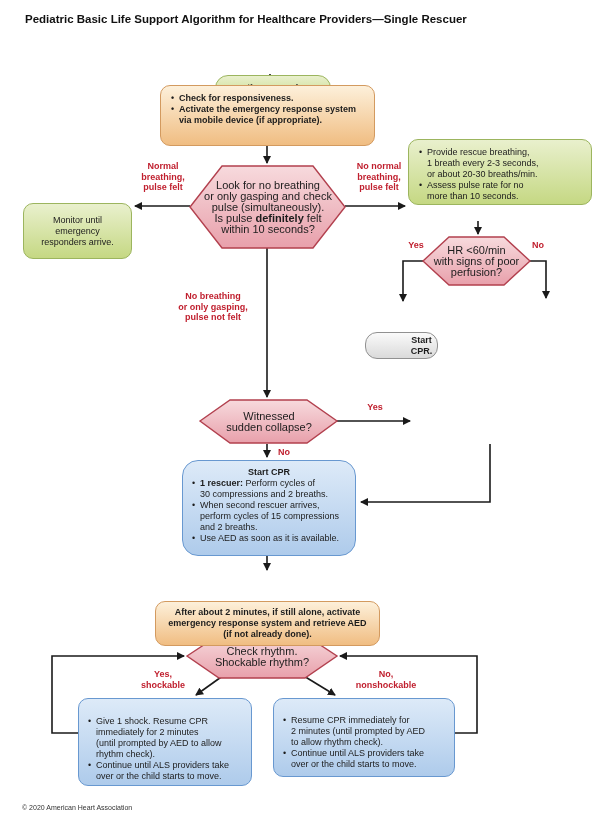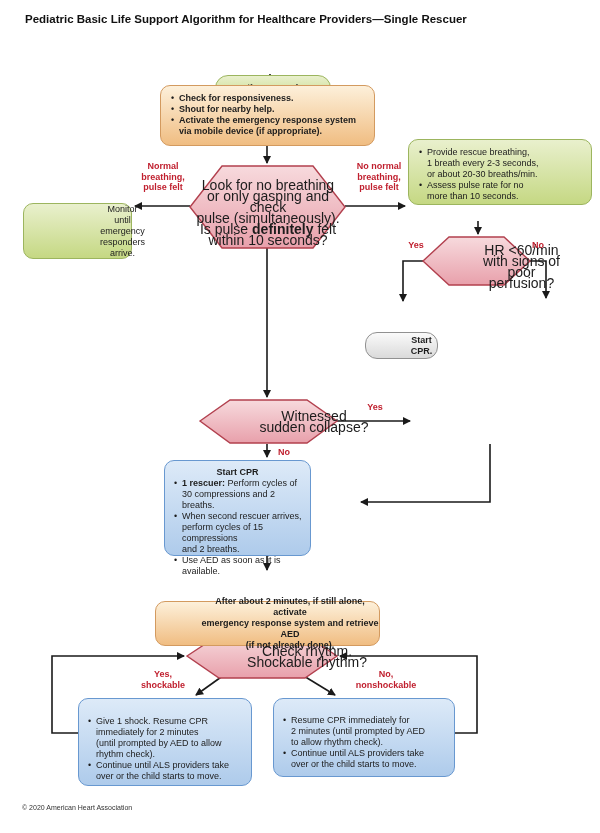--- a/index.html
+++ b/index.html
@@ -11,25 +11,25 @@
   .title{position:absolute;left:25px;top:13px;font-size:11.5px;font-weight:bold;color:#111;}
   .footer{position:absolute;left:22px;top:804px;font-size:7px;color:#333;}
   .box{position:absolute;box-sizing:border-box;font-size:9px;line-height:11px;}
   .rounded{border-radius:10px;}
   .pill{border-radius:13px;}
   .green{background:linear-gradient(#e9f0cd,#c5d883);border:1.3px solid #9cb55e;}
   .orange{background:linear-gradient(#fdf0da,#f0bd82);border:1.3px solid #d39a5f;font-weight:bold;}
   .blue{background:linear-gradient(#ddeaf8,#aecbeb);border:1.3px solid #6898d0;}
   .gray{background:linear-gradient(#fafafa,#dadada);border:1.3px solid #919191;}
   .center{display:flex;align-items:center;justify-content:center;text-align:center;margin-top:28px;}
-  .pre{white-space:pre-line;padding-left:45px;}
+  .pre{white-space:pre-line;}
   .pad{padding:7px 9px;}
   .bi{position:relative;padding-left:9px;white-space:pre-line;}
   .bi::before{content:"\2022";position:absolute;left:1px;top:0;}
-  .hexlabel{position:absolute;text-align:center;font-size:14px;line-height:11px;}
+  .hexlabel{position:absolute;text-align:center;font-size:11px;line-height:11px;}
   .rlabel{
     position:absolute;transform:translateX(-50%);font-size:9px;line-height:10.5px;
     font-weight:bold;color:#c0202f;text-align:center;white-space:pre-line;
   }
   .bold{font-weight:bold;}
 </style>
 </head>
 <body>
 
 <div id="stage">
@@ -75,39 +75,41 @@
 
   <div class="title">Pediatric Basic Life Support Algorithm for Healthcare Providers—Single Rescuer</div>
   <div class="footer">© 2020 American Heart Association</div>
 
   <div class="box green pill center" style="left:215px;top:47px;width:116px;height:27px;">
     <span>Verify scene safety.</span>
   </div>
 
   <div class="box orange rounded pad" style="left:160px;top:85px;width:215px;height:61px;">
     <div class="bi">Check for responsiveness.</div>
-    <div class="bi">Shout for nearby help.</div>
     <div class="bi">Activate the emergency response system
 via mobile device (if appropriate).</div>
   </div>
 
   <div class="hexlabel" style="left:193px;top:180px;width:150px;">
     <div>Look for no breathing</div>
     <div>or only gasping and check</div>
     <div>pulse (simultaneously).</div>
     <div><span>Is pulse </span><span class="bold">definitely</span><span> felt</span></div>
     <div>within 10 seconds?</div>
   </div>
 
   <div class="rlabel" style="left:163px;top:161px;">Normal
 breathing,
 pulse felt</div>
   <div class="rlabel" style="left:379px;top:161px;">No normal
 breathing,
 pulse felt</div>
+  <div class="rlabel" style="left:213px;top:291px;">No breathing
+or only gasping,
+pulse not felt</div>
 
   <div class="box green rounded center pre" style="left:23px;top:175px;width:109px;height:56px;">
     <span class="pre">Monitor until
 emergency
 responders arrive.</span>
   </div>
 
   <div class="box green rounded pad" style="left:408px;top:139px;width:184px;height:66px;">
     <div class="bi">Provide rescue breathing,
 1 breath every 2-3 seconds,
@@ -126,21 +128,21 @@
     <span>Start CPR.</span>
   </div>
 
 
   <div class="hexlabel pre" style="left:204px;top:411px;width:130px;">Witnessed
 sudden collapse?</div>
   <div class="rlabel" style="left:375px;top:402px;">Yes</div>
   <div class="rlabel" style="left:284px;top:447px;">No</div>
 
 
-  <div class="box blue rounded" style="left:164px;top:460px;width:147px;height:96px;padding:6px 8px;">
+  <div class="box blue rounded" style="left:182px;top:460px;width:174px;height:96px;padding:6px 8px;border-radius:16px;">
     <div class="bold" style="text-align:center;">Start CPR</div>
     <div class="bi"><span class="bold">1 rescuer:</span><span> Perform cycles of
 30 compressions and 2 breaths.</span></div>
     <div class="bi">When second rescuer arrives,
 perform cycles of 15 compressions
 and 2 breaths.</div>
     <div class="bi">Use AED as soon as it is available.</div>
   </div>
 
   <div class="box orange rounded center" style="left:155px;top:573px;width:225px;height:45px;">

